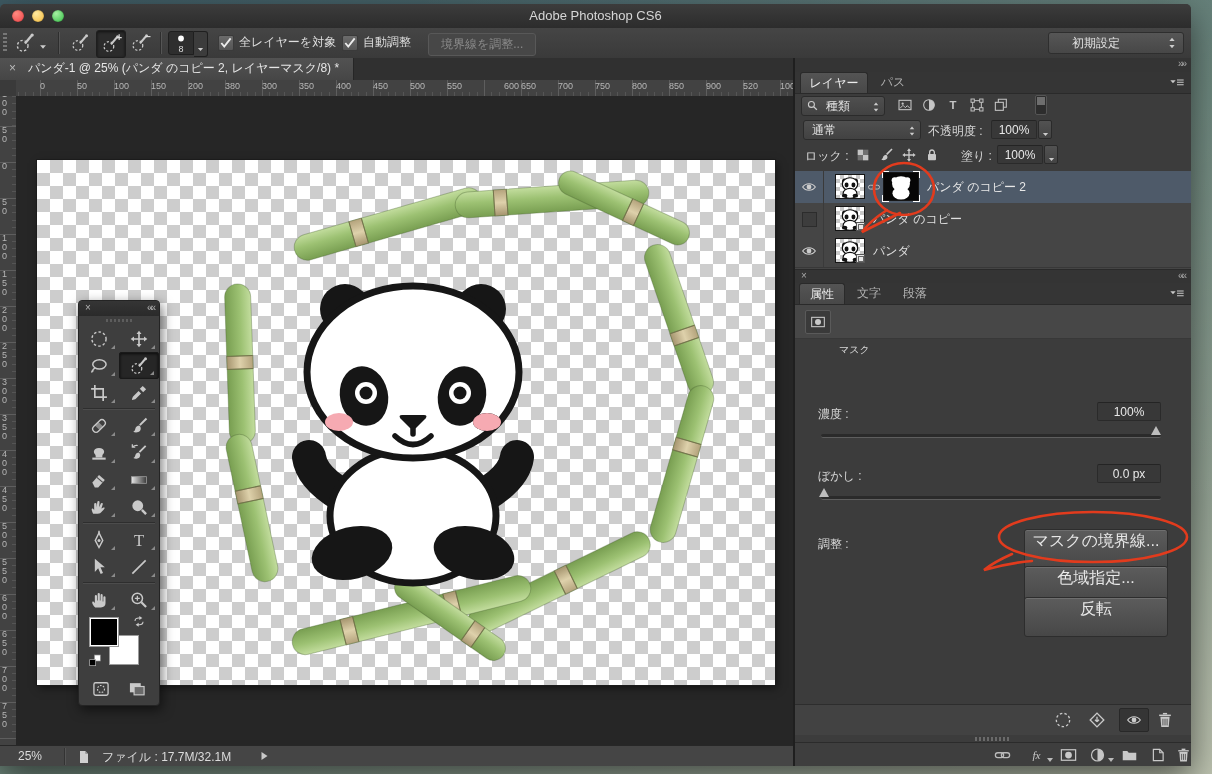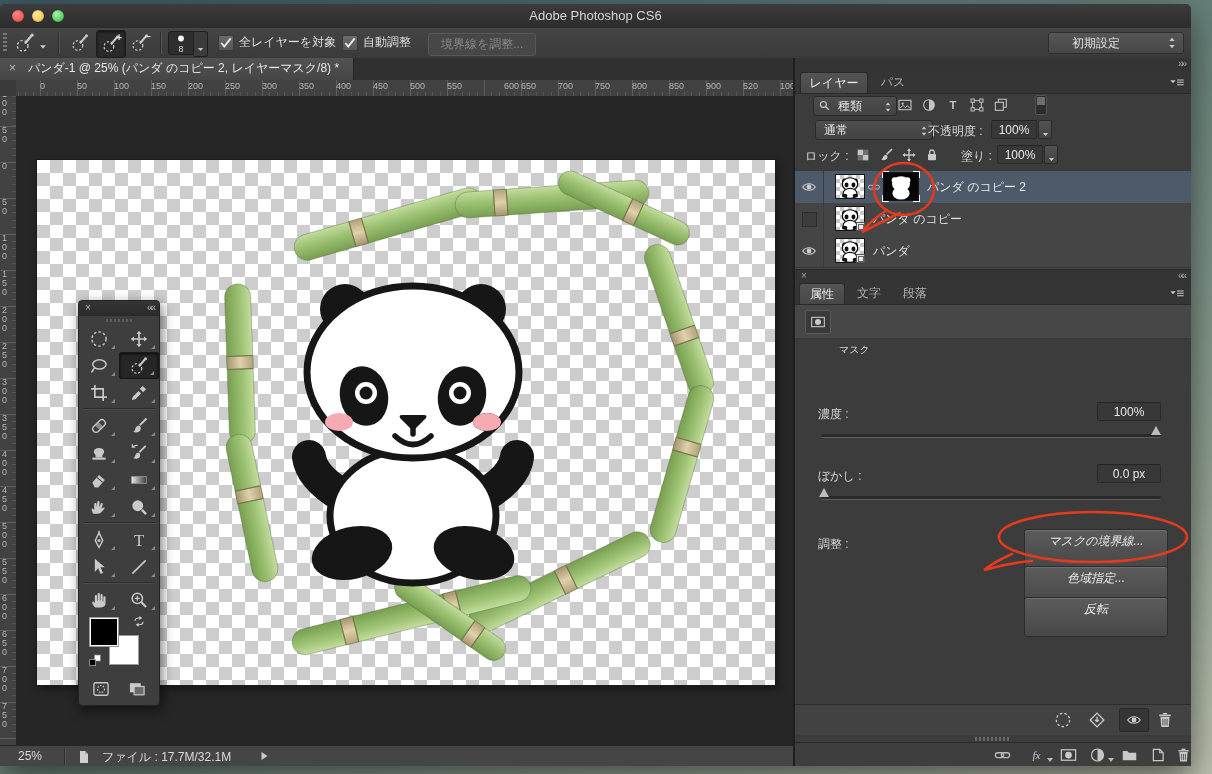--- a/index.html
+++ b/index.html
@@ -88,21 +88,21 @@
   .qmbtn{position:absolute;left:10px;top:3px;width:24px;height:21px;display:flex;align-items:center;justify-content:center;}
   .smbtn{position:absolute;left:46px;top:3px;width:24px;height:21px;display:flex;align-items:center;justify-content:center;}
   
   .dock{position:absolute;left:795px;top:54px;width:396px;height:708px;background:#3c3c3c;}
   .dockhead{position:absolute;left:0;top:0;width:100%;height:14px;background:#343434;color:#a8a8a8;font-size:10px;}
   .ptabs{position:absolute;left:0;width:100%;height:21px;background:#353535;border-bottom:1px solid #2a2a2a;}
   .ptab{position:absolute;top:0;height:21px;line-height:21px;text-align:center;font-size:12px;color:#b3b3b3;}
   .ptab.on{background:linear-gradient(#545454,#484848);color:#ececec;border-radius:3px 3px 0 0;border:1px solid #2a2a2a;border-bottom:none;box-sizing:border-box;}
   .pmenu{position:absolute;right:6px;top:3px;width:16px;height:16px;}
   .fieldbox{position:absolute;height:20px;background:linear-gradient(#4f4f4f,#424242);border:1px solid #2b2b2b;border-radius:3px;
-    color:#e3e3e3;font-size:12px;line-height:19px;padding-left:8px;box-sizing:border-box;margin-left:12px;}
+    color:#e3e3e3;font-size:12px;line-height:19px;padding-left:8px;box-sizing:border-box;}
   .valbox{position:absolute;height:19px;background:#383838;border:1px solid #2a2a2a;border-top-color:#242424;
     color:#e8e8e8;font-size:12px;line-height:18px;text-align:center;box-sizing:border-box;border-radius:2px;}
   .dropbtn{position:absolute;width:14px;height:19px;background:linear-gradient(#525252,#434343);border:1px solid #2a2a2a;border-radius:2px;
     display:flex;align-items:center;justify-content:center;box-sizing:border-box;}
   .plabel{position:absolute;color:#d8d8d8;font-size:12px;}
   .lockicons{position:absolute;display:flex;gap:7px;}
   .lrow{position:absolute;left:0;width:100%;height:32px;border-bottom:1px solid #383838;background:#454545;}
   .lrow.sel{background:#4e5a69;}
   .eyewell{position:absolute;left:0;top:0;width:28px;height:32px;border-right:1px solid #3a3a3a;display:flex;align-items:center;justify-content:center;}
   .eyeempty{width:13px;height:13px;background:#3d3d3d;border:1px solid #2c2c2c;}
@@ -118,21 +118,21 @@
   .dstrip{position:absolute;left:0;width:100%;height:14px;background:#343434;color:#a8a8a8;font-size:10px;border-top:1px solid #2a2a2a;}
   .maskhdr-ic{position:absolute;left:10px;top:5px;width:24px;height:22px;background:#3a3a3a;border:1px solid #5a5a5a;border-radius:2px;
     display:flex;align-items:center;justify-content:center;}
   .lmrow{position:absolute;left:0;width:100%;height:46px;background:#4f4f4f;border-top:1px solid #5a5a5a;border-bottom:1px solid #3a3a3a;}
   .pmthumb{position:absolute;left:28px;top:9px;width:28px;height:28px;background:#060606;border:1px solid #999;box-sizing:border-box;}
   .maskselbtn{position:absolute;width:34px;height:25px;background:#383838;border:1px solid #292929;border-radius:3px;
     display:flex;align-items:center;justify-content:center;box-sizing:border-box;}
   .slider{position:absolute;height:3px;background:#2a2a2a;border-bottom:1px solid #5e5e5e;border-radius:2px;}
   .sthumb{position:absolute;top:-8px;width:0;height:0;border-left:5px solid transparent;border-right:5px solid transparent;border-bottom:9px solid #bdbdbd;}
   .pbtn{position:absolute;width:144px;height:40px;background:linear-gradient(#5c5c5c,#474747);border:1px solid #2d2d2d;border-radius:3px;
-    color:#e8e8e8;font-size:12px;text-align:center;line-height:22px;box-shadow:inset 0 1px 0 #6e6e6e;box-sizing:border-box;font-style:italic;}
+    color:#e8e8e8;font-size:16px;text-align:center;line-height:22px;box-shadow:inset 0 1px 0 #6e6e6e;box-sizing:border-box;}
   .pbar{position:absolute;left:0;width:100%;height:30px;background:#424242;border-top:1px solid #2d2d2d;}
   .pbar .ib{position:absolute;top:5px;width:20px;height:20px;}
   .eyebtn{position:absolute;top:3px;width:30px;height:24px;background:#353535;border:1px solid #282828;border-radius:2px;
     display:flex;align-items:center;justify-content:center;box-sizing:border-box;}
   .gripdots{position:absolute;width:36px;height:4px;background:repeating-linear-gradient(90deg,#6a6a6a 0 2px,transparent 2px 4px);}
   .dockfoot{position:absolute;left:0;top:684px;width:100%;height:24px;background:#3e3e3e;border-top:1px solid #2b2b2b;}
   .dockfoot .ib{position:absolute;top:3px;width:19px;height:18px;}
   .tinydown{position:absolute;width:0;height:0;border-left:3px solid transparent;border-right:3px solid transparent;border-top:4px solid #bbb;}
   .filterpill{position:absolute;width:12px;height:20px;background:#2d2d2d;border:1px solid #555;border-radius:2px;box-sizing:border-box;}
   .filterpill i{position:absolute;left:1px;top:1px;right:1px;height:8px;background:#6e6e6e;}
@@ -229,21 +229,21 @@
     </div>
   </div>
 
   <div class="rcorner"></div>
   <div class="hruler" id="hruler">
         <span style="left: 24px;">0</span>
         <span style="left: 61px;">50</span>
         <span style="left: 98px;">100</span>
         <span style="left: 135px;">150</span>
         <span style="left: 172px;">200</span>
-        <span style="left: 209px;">250</span>
+        <span style="left: 209px;">380</span>
         <span style="left: 246px;">300</span>
         <span style="left: 283px;">350</span>
         <span style="left: 320px;">400</span>
         <span style="left: 357px;">450</span>
         <span style="left: 394px;">500</span>
         <span style="left: 431px;">550</span>
         <span style="left: 468px; margin-left: 20px;">600</span>
         <span style="left: 505px;">650</span>
         <span style="left: 542px;">700</span>
         <span style="left: 579px;">750</span>

